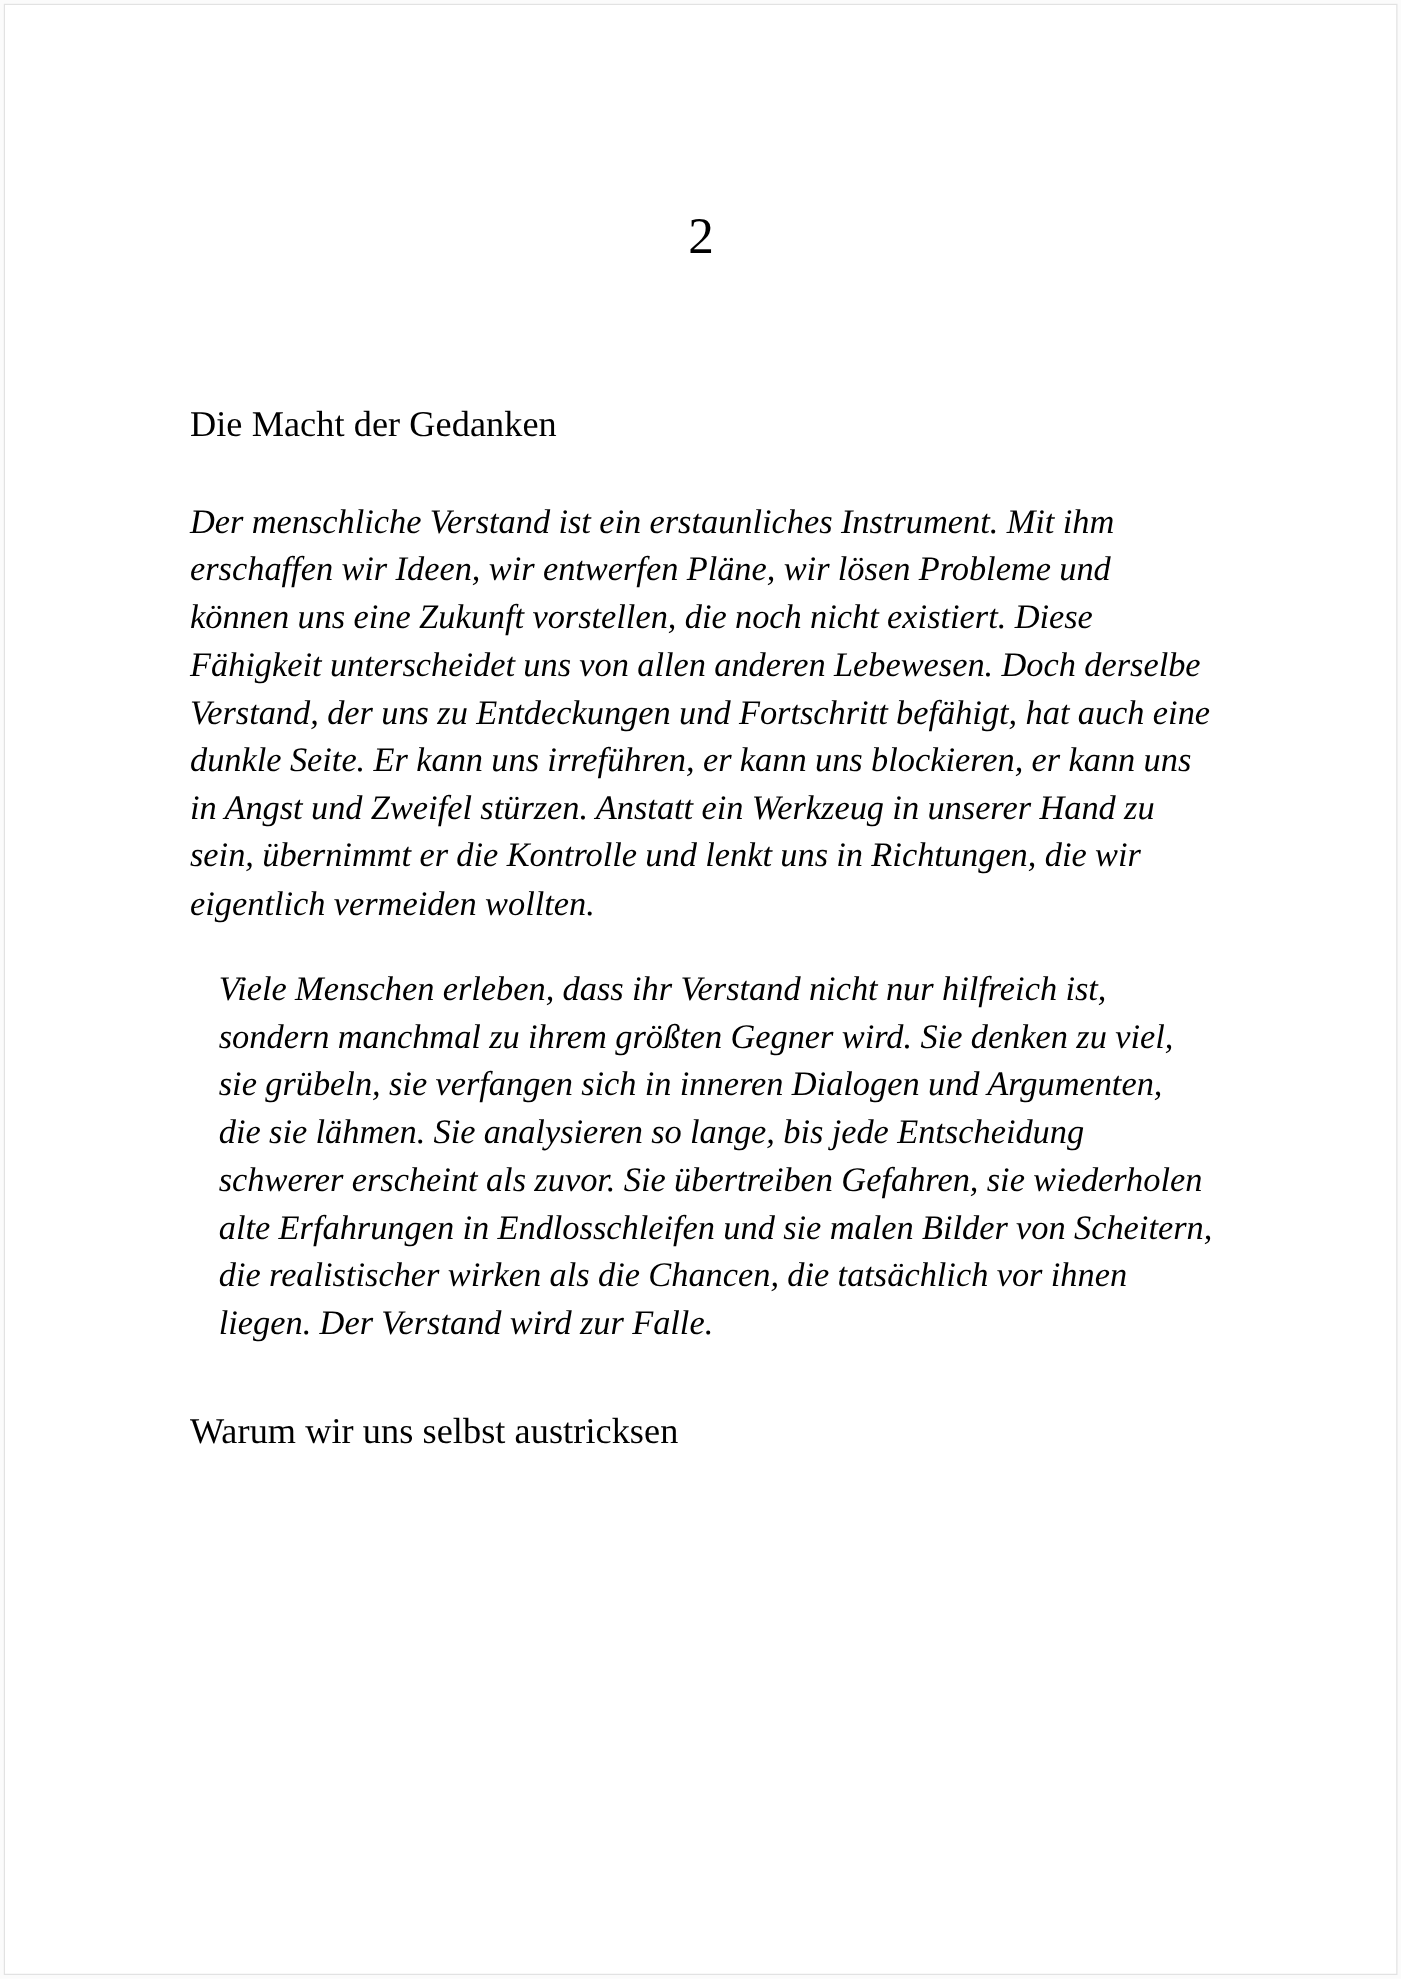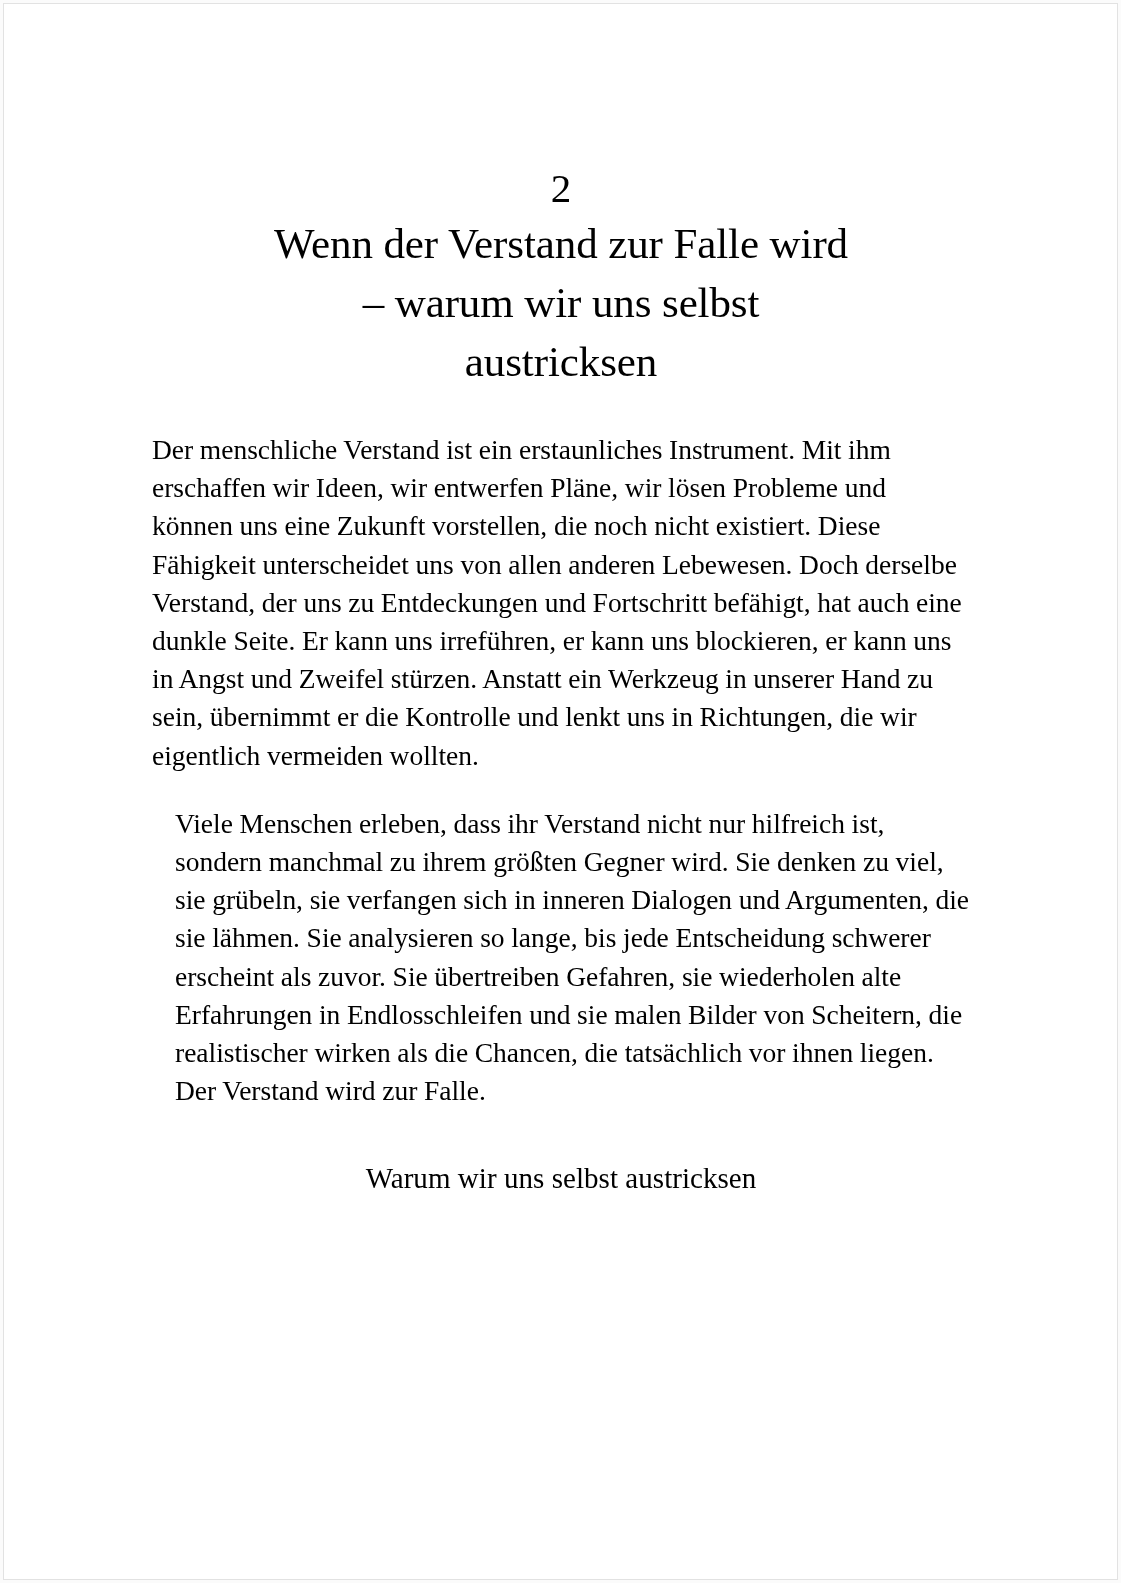--- a/index.html
+++ b/index.html
@@ -64,50 +64,47 @@
   
   .section-heading {
     font-size: 29px;
     line-height: 36px;
     font-weight: normal;
     margin: 0;
     letter-spacing: 0.05px;
   }
 
   .sh-1 { padding-top: 108px; }
-  .sh-2 { padding-top: 50px; text-align: center; }
+  .sh-2 { padding-top: 50px; }
 
   
   .body-par {
     font-size: 27.5px;
     line-height: 38.2px;
     margin: 0;
     text-align: left;
     letter-spacing: -0.01px;
     word-spacing: -0.2px;
+    font-style: italic;
   }
 
   .bp-1 { padding-top: 40px; }
   .bp-2 { padding-top: 30px; margin-left: 23px; }
 </style>
 </head>
 <body>
 
 <div class="page">
   <div class="content">
 
     <div class="chapter-head">
       <div class="chapter-number">2</div>
-      <h1 class="chapter-title">
-        <span class="tline">Wenn der Verstand zur Falle wird</span>
-        <span class="tline">– warum wir uns selbst</span>
-        <span class="tline">austricksen</span>
-      </h1>
     </div>
 
+    <h2 class="section-heading sh-1">Die Macht der Gedanken</h2>
 
     <p class="body-par bp-1">Der menschliche Verstand ist ein erstaunliches Instrument. Mit ihm erschaffen wir Ideen, wir entwerfen Pläne, wir lösen Probleme und können uns eine Zukunft vorstellen, die noch nicht existiert. Diese Fähigkeit unterscheidet uns von allen anderen Lebewesen. Doch derselbe Verstand, der uns zu Entdeckungen und Fortschritt befähigt, hat auch eine dunkle Seite. Er kann uns irreführen, er kann uns blockieren, er kann uns in Angst und Zweifel stürzen. Anstatt ein Werkzeug in unserer Hand zu sein, übernimmt er die Kontrolle und lenkt uns in Richtungen, die wir eigentlich vermeiden wollten.</p>
 
     <p class="body-par bp-2">Viele Menschen erleben, dass ihr Verstand nicht nur hilfreich ist, sondern manchmal zu ihrem größten Gegner wird. Sie denken zu viel, sie grübeln, sie verfangen sich in inneren Dialogen und Argumenten, die sie lähmen. Sie analysieren so lange, bis jede Entscheidung schwerer erscheint als zuvor. Sie übertreiben Gefahren, sie wiederholen alte Erfahrungen in Endlosschleifen und sie malen Bilder von Scheitern, die realistischer wirken als die Chancen, die tatsächlich vor ihnen liegen. Der Verstand wird zur Falle.</p>
 
     <h2 class="section-heading sh-2">Warum wir uns selbst austricksen</h2>
 
   </div>
 </div>
 

